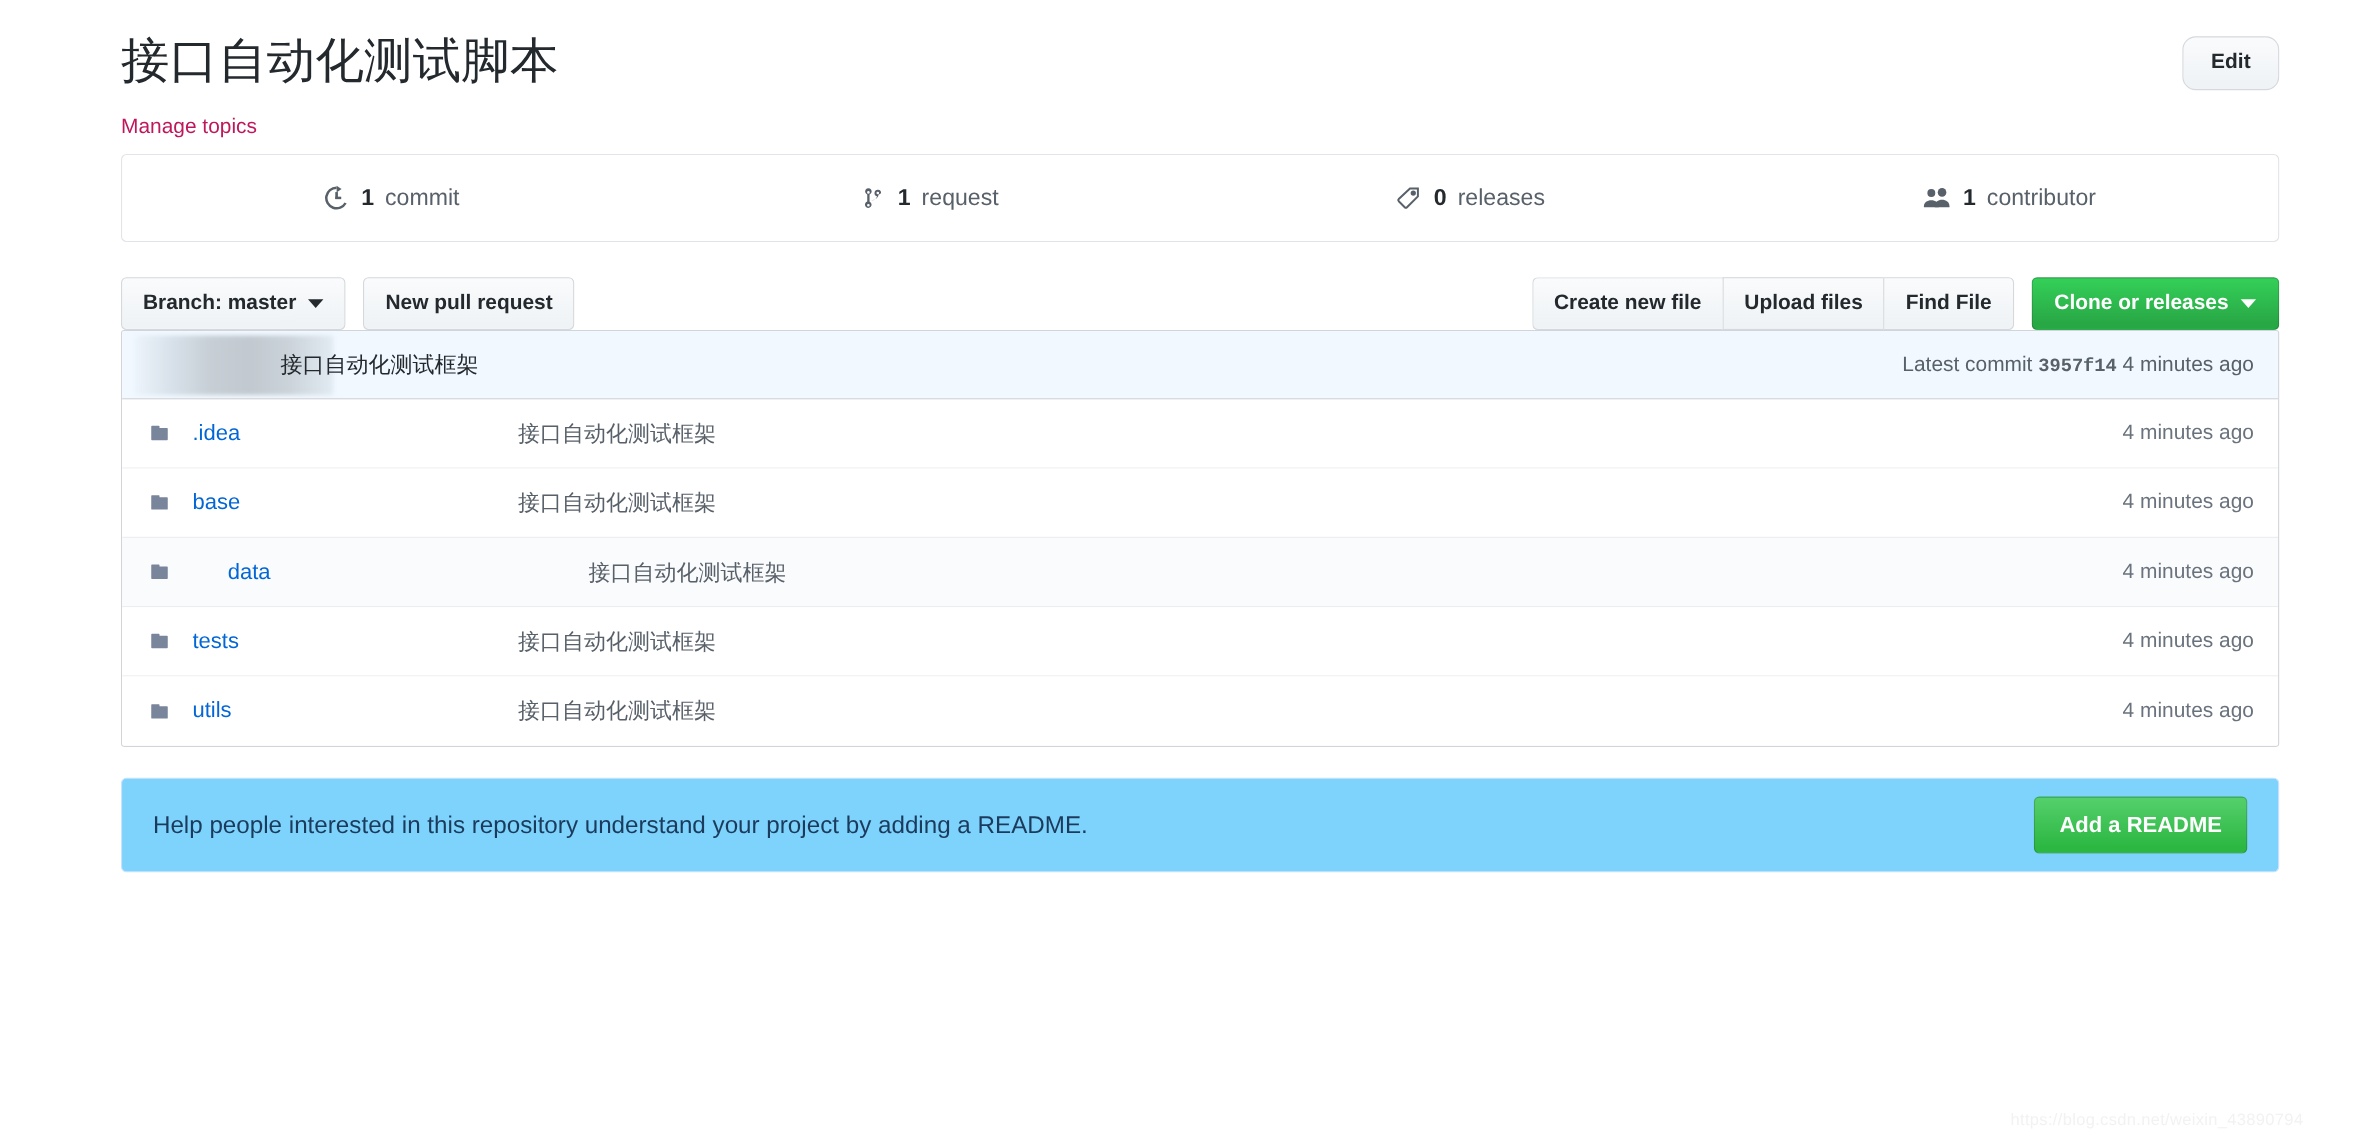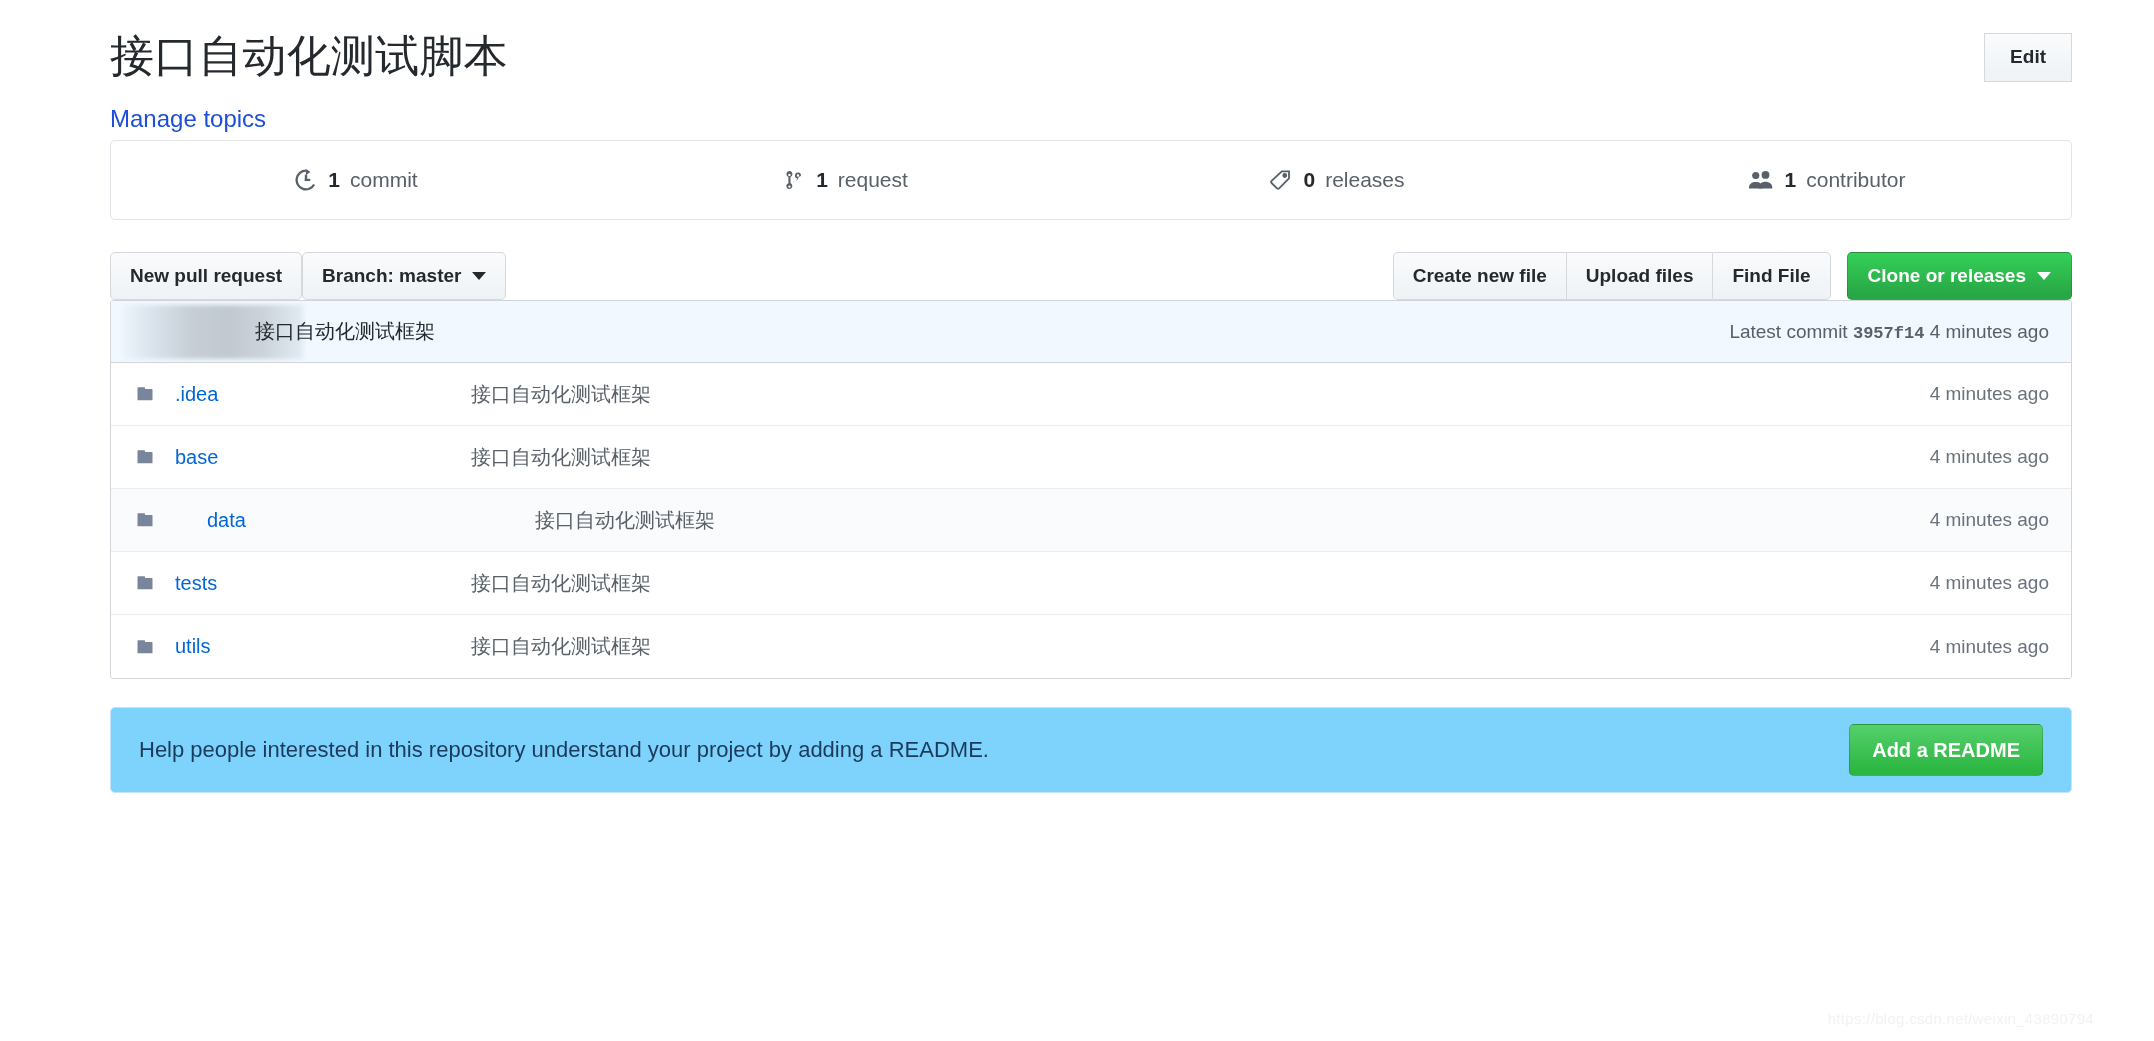--- a/index.html
+++ b/index.html
@@ -33,36 +33,36 @@
     font-size: 44px;
     font-weight: 400;
     line-height: 1.2;
     color: #24292e;
     margin: 0;
     letter-spacing: 0.2px;
   }
   .manage-topics {
     display: inline-block;
     margin-top: 22px;
-    font-size: 24px;
-    color: #1d4ed8;
+    font-size: 19px;
+    color: #be185d;
     cursor: pointer;
     text-decoration: none;
   }
   .edit-btn {
     position: absolute;
     right: 0;
     top: 33px;
     padding: 10px 25px;
     font-size: 19px;
     font-weight: 600;
     color: #24292e;
     background: linear-gradient(180deg, #fafbfc 0%, #eff3f6 90%);
     border: 1px solid #d5d9dd;
-    border-radius: 0;
+    border-radius: 12px;
     cursor: pointer;
     line-height: 1.4;
   }
 
   
   .numbers-summary {
     display: flex;
     width: 100%;
     border: 1px solid #e1e4e8;
     border-radius: 5px;
@@ -335,25 +335,25 @@
             <path d="M7.6 13c0-2.5 2-3.9 4.4-3.9S16.5 10.5 16.5 13v.6H7.6V13z"></path>
           </svg>
         </span>
         <span class="num">1</span>
         <span>contributor</span>
       </div>
 
     </div>
 
     <div class="file-nav-row">
-      <button class="btn">New pull request</button>
       <button class="btn branch-select">
         <span>Branch: master</span>
         <span class="caret"></span>
       </button>
+      <button class="btn">New pull request</button>
 
       <span class="spacer"></span>
 
       <span class="btn-group">
         <button class="btn">Create new file</button>
         <button class="btn">Upload files</button>
         <button class="btn">Find File</button>
       </span>
 
       <button class="btn btn-primary">

